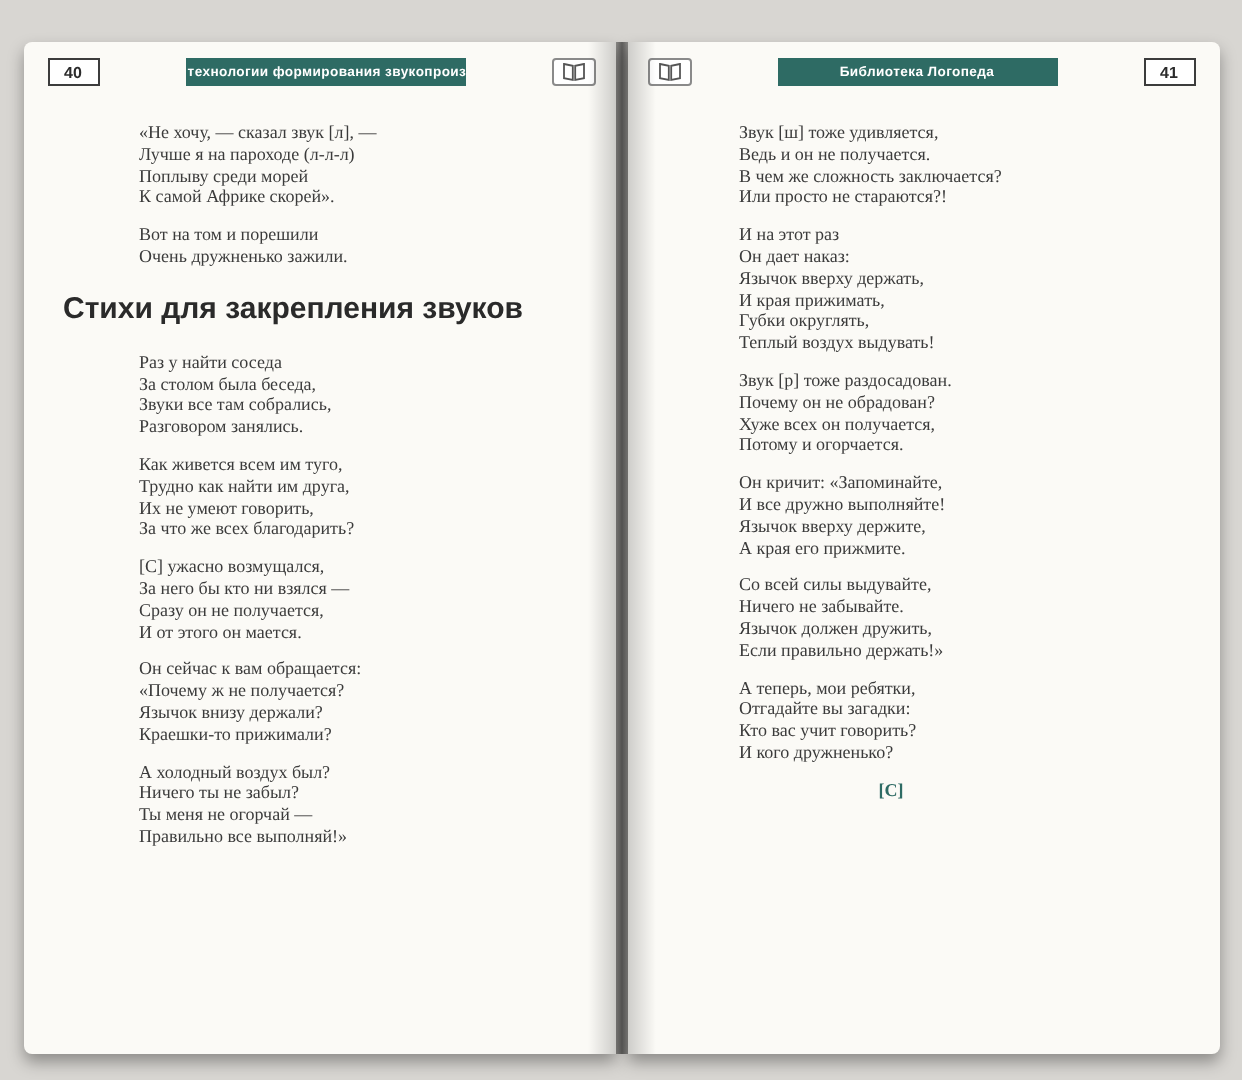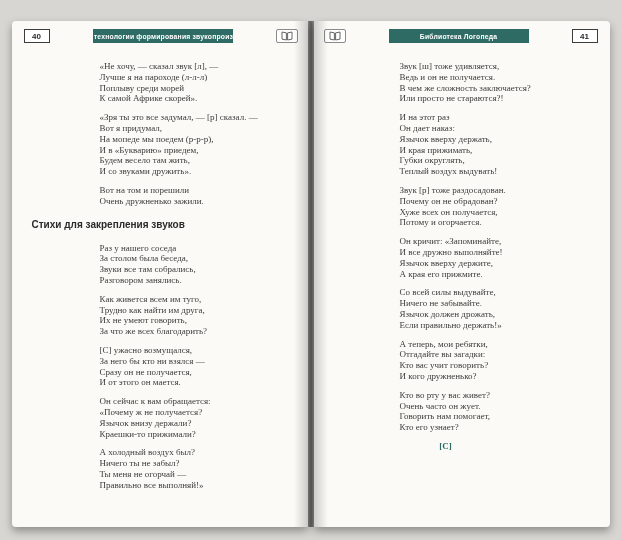--- a/index.html
+++ b/index.html
@@ -74,26 +74,26 @@
     background: #ffffff;
     border: 1px solid #8a8a8a;
     border-radius: 2px;
     display: flex; align-items: center; justify-content: center;
   }
   .stanza {
     font-size: 9px;
     line-height: 10.8px;
     color: #3b3b3b;
     white-space: pre-line;
-    margin: 0 0 8px 76px;
+    margin: 0 0 8px 46px;
   }
   .section-heading {
     font-family: "Liberation Sans", sans-serif;
     font-weight: bold;
-    font-size: 10px;
+    font-size: 15px;
     color: #2a2a2a;
     margin: 12px 0 13px 8px;
   }
   .sound-heading {
     font-weight: bold;
     font-size: 9px;
     color: #2e6b64;
     margin: 2px 0 8px 62px;
     width: 120px;
     text-align: center;
@@ -115,30 +115,24 @@
           <path d="M1 1 L5.4 1.9 L5.4 9 L1 8.1 Z" fill="none" stroke="#555" stroke-width="0.9"></path>
           <path d="M11 1 L6.6 1.9 L6.6 9 L11 8.1 Z" fill="none" stroke="#555" stroke-width="0.9"></path>
         </svg>
       </div>
     </div>
     <div class="content">
       <div class="stanza">«Не хочу, — сказал звук [л], —
 Лучше я на пароходе (л-л-л)
 Поплыву среди морей
 К самой Африке скорей».</div>
-      <div class="stanza">«Зря ты это все задумал, — [р] сказал. —
-Вот я придумал,
-На мопеде мы поедем (р-р-р),
-И в «Букварию» приедем,
-Будем весело там жить,
-И со звуками дружить».</div>
       <div class="stanza">Вот на том и порешили
 Очень дружненько зажили.</div>
       <h3 class="section-heading">Стихи для закрепления звуков</h3>
-      <div class="stanza">Раз у нашего соседа
+      <div class="stanza">Раз у найти соседа
 За столом была беседа,
 Звуки все там собрались,
 Разговором занялись.</div>
       <div class="stanza">Как живется всем им туго,
 Трудно как найти им друга,
 Их не умеют говорить,
 За что же всех благодарить?</div>
       <div class="stanza">[С] ужасно возмущался,
 За него бы кто ни взялся —
 Сразу он не получается,
@@ -183,27 +177,23 @@
       <div class="stanza">Звук [р] тоже раздосадован.
 Почему он не обрадован?
 Хуже всех он получается,
 Потому и огорчается.</div>
       <div class="stanza">Он кричит: «Запоминайте,
 И все дружно выполняйте!
 Язычок вверху держите,
 А края его прижмите.</div>
       <div class="stanza">Со всей силы выдувайте,
 Ничего не забывайте.
-Язычок должен дрожать,
+Язычок должен дружить,
 Если правильно держать!»</div>
       <div class="stanza">А теперь, мои ребятки,
 Отгадайте вы загадки:
 Кто вас учит говорить?
 И кого дружненько?</div>
-      <div class="stanza">Кто во рту у вас живет?
-Очень часто он жует.
-Говорить нам помогает,
-Кто его узнает?</div>
       <div class="sound-heading">[С]</div>
     </div>
   </div>
 
 </div>
 
 </body></html>

